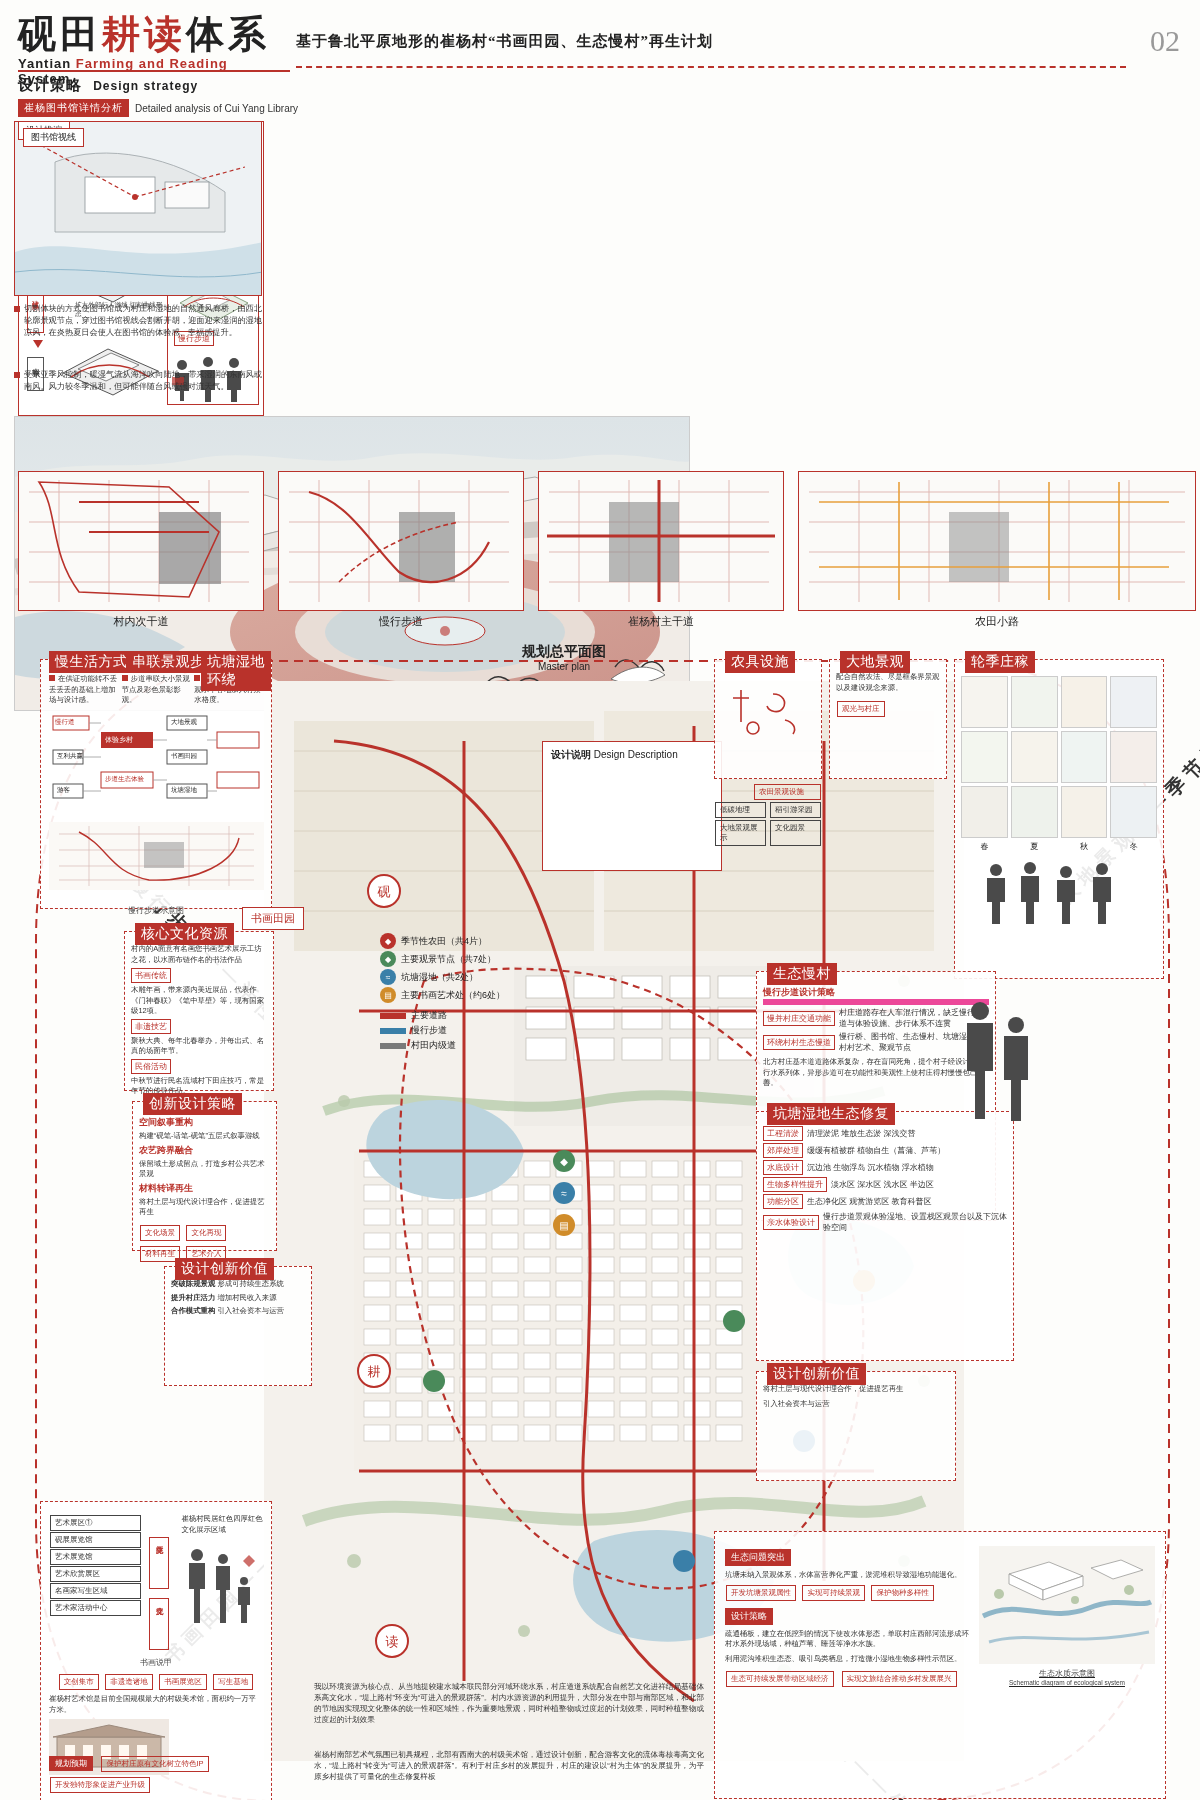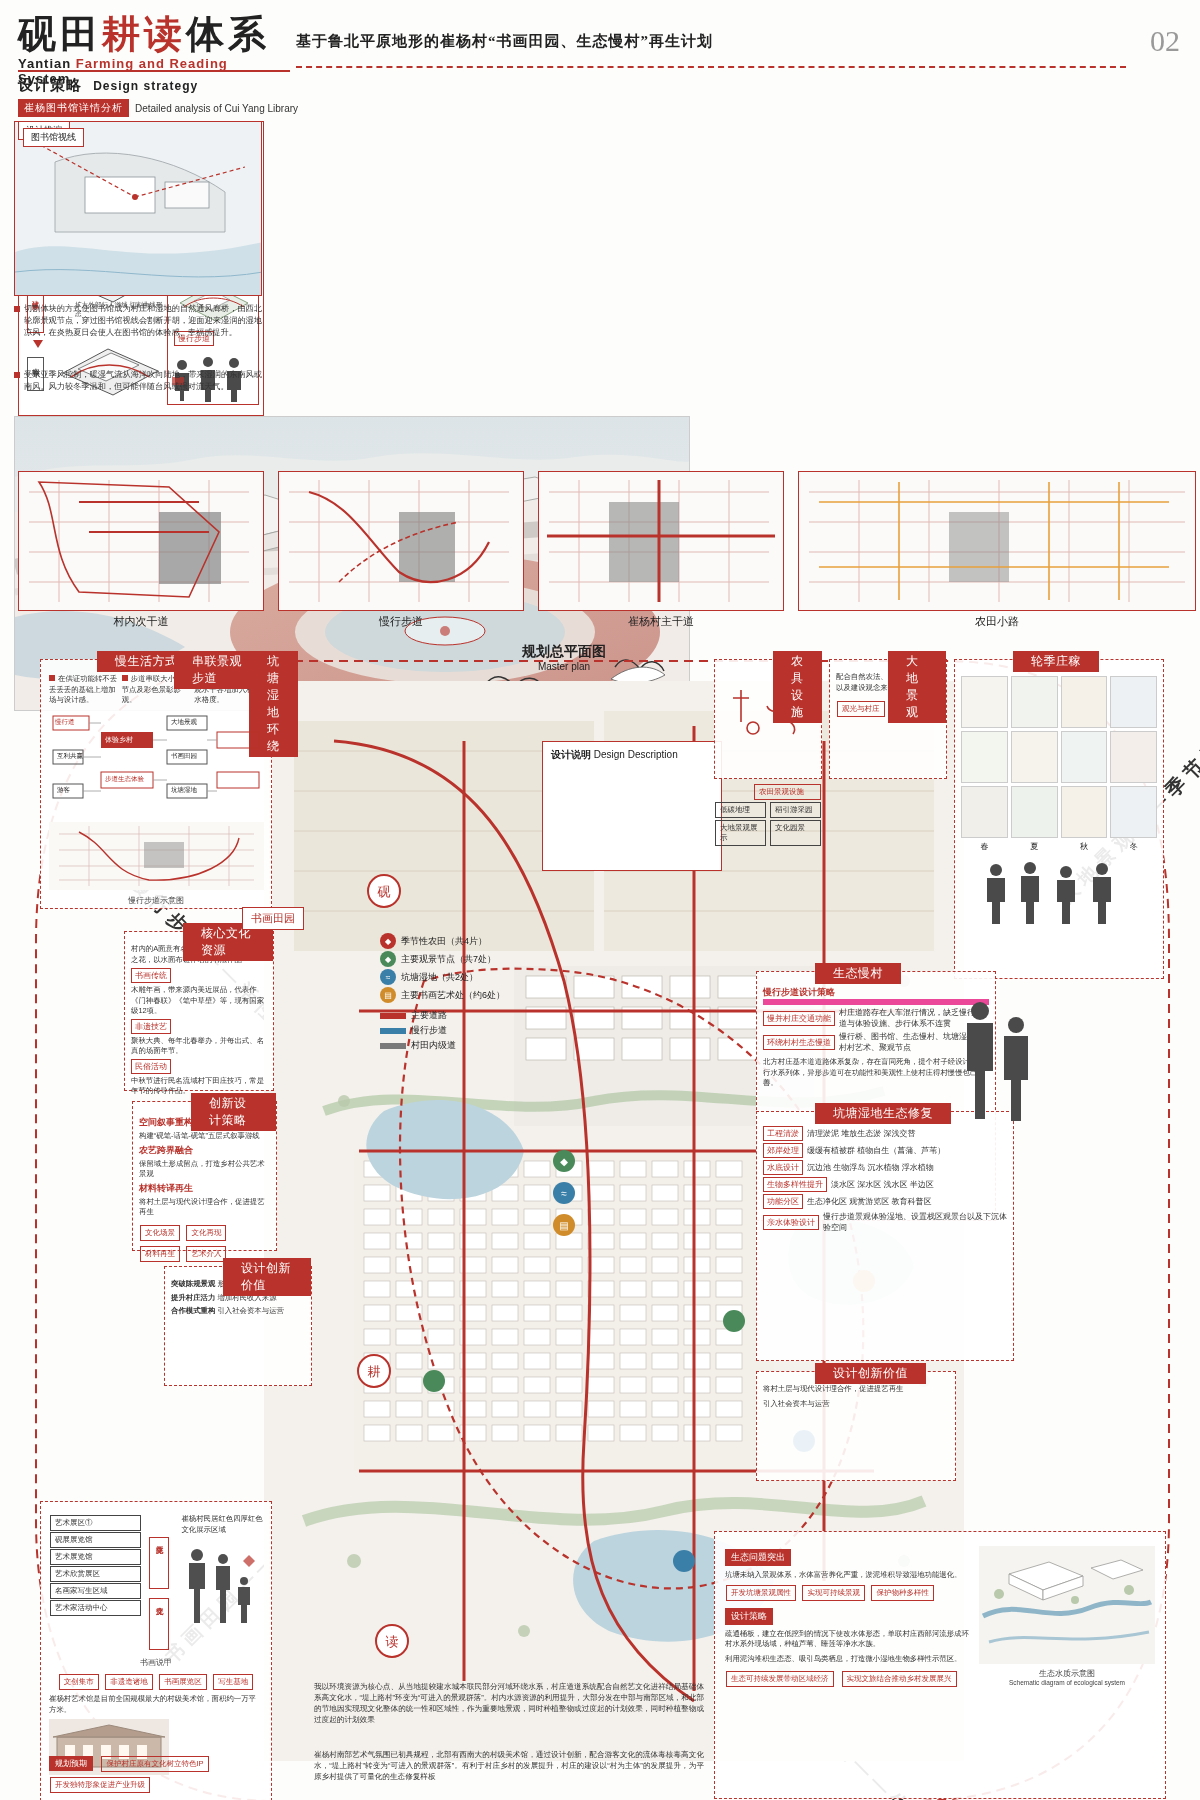--- a/index.html
+++ b/index.html
@@ -79,21 +79,21 @@
 
   
   .master { position:relative; margin-top:4px; height:1180px; border:none; }
   .mp-title { position:absolute; left:470px; top:2px; text-align:center; width:160px; }
   .mp-title .cn { font-size:14px; font-weight:700; }
   .mp-title .en { font-size:10px; }
 
   .dash-box { position:absolute; border:1.5px dashed #b9322b; background:rgba(255,255,255,.9); }
   .box-hdr {
     position:absolute; top:-9px; left:10px; background:#b9322b; color:#fff;
-    font-size:12px; padding:2px 18px; letter-spacing:.5px;margin-left:48px;
+    font-size:14px; padding:2px 6px; letter-spacing:.5px;
   }
   .mini-title { color:#b9322b; font-size:9px; font-weight:700; margin:2px 0; }
   .mini-txt { font-size:7.4px; line-height:10.5px; color:#333; }
   .pill { display:inline-block; border:1px solid #b9322b; color:#b9322b; font-size:7.5px; padding:2px 4px; margin:1px; }
   .pill.dark { border-color:#444; color:#333; }
 
   .rot-label {
     position:absolute; font-size:19px; font-weight:700; letter-spacing:6px;
     color:#333; white-space:nowrap;
   }
@@ -667,21 +667,21 @@
       <div style="margin-top:2px;">
         <svg width="215" height="68" viewBox="0 0 215 68">
           <rect width="215" height="68" fill="#fbf9f6"></rect>
           <g stroke="#d8b9b4" stroke-width="0.7" fill="none">
             <path d="M10,12 H205 M10,28 H205 M10,44 H205 M10,58 H205 M40,4 V64 M90,4 V64 M140,4 V64 M180,4 V64"></path>
           </g>
           <path d="M30,10 C60,25 60,50 100,58 C150,60 185,40 190,16" fill="none" stroke="#b9322b" stroke-width="1.4"></path>
           <rect x="95" y="20" width="40" height="26" fill="#8d8d8d" opacity=".5"></rect>
         </svg>
       </div>
-      <div class="small-cap" style="margin-top:1px;">慢行步道示意图</div>
+      <div class="small-cap" style="margin-top:11px;">慢行步道示意图</div>
     </div>
 
     <div class="dash-box" style="left:110px; top:290px; width:150px; height:160px; padding:12px 6px 6px; border-style:dashed;">
       <div class="box-hdr">核心文化资源</div>
       <div class="mini-txt" style="margin-bottom:3px;">村内的A面意有名画您书画艺术展示工坊之花，以水面布链作名的书法作品</div>
       <div class="kv">
         <span class="k">书画传统</span>
       </div>
       <div class="mini-txt">木雕年画，带来源内美近展品，代表作《门神春联》《笔中草壁》等，现有国家级12项。</div>
       <div class="kv">
@@ -959,21 +959,21 @@
             <span class="pill">保护物种多样性</span>
           </div>
           <div style="display:inline-block; background:#b9322b; color:#fff; font-size:9px; padding:2px 6px; margin:6px 0 4px;">设计策略</div>
           <div class="mini-txt">疏通桶板，建立在低挖到的情况下使改水体形态，单联村庄西部河流形成环村水系外现场域，种植芦苇、睡莲等净水水族。</div>
           <div class="mini-txt" style="margin-top:4px;">利用泥沟堆积生态态、吸引鸟类栖息，打造微小湿地生物多样性示范区。</div>
           <div style="margin-top:6px; display:flex; gap:6px;">
             <span class="pill" style="border-width:1px;">生态可持续发展带动区域经济</span>
             <span class="pill" style="border-width:1px;">实现文旅结合推动乡村发展展兴</span>
           </div>
         </div>
-        <div style="width:176px;">
+        <div style="width:176px;text-decoration:underline;">
           <div>
             <svg width="176" height="118" viewBox="0 0 176 118">
               <rect width="176" height="118" fill="#f6f4f0"></rect>
               <path d="M4,70 C40,52 70,78 110,62 C140,50 160,62 172,56" fill="none" stroke="#8fb6c8" stroke-width="5"></path>
               <path d="M10,96 C50,84 90,102 170,86" fill="none" stroke="#a9c6d4" stroke-width="3"></path>
               <g stroke="#9a9a98" stroke-width="0.8" fill="#fff">
                 <polygon points="30,28 70,16 104,30 64,44"></polygon>
                 <polygon points="30,28 64,44 64,54 30,38"></polygon>
                 <polygon points="64,44 104,30 104,40 64,54"></polygon>
                 <polygon points="112,22 142,14 164,24 134,33"></polygon>

